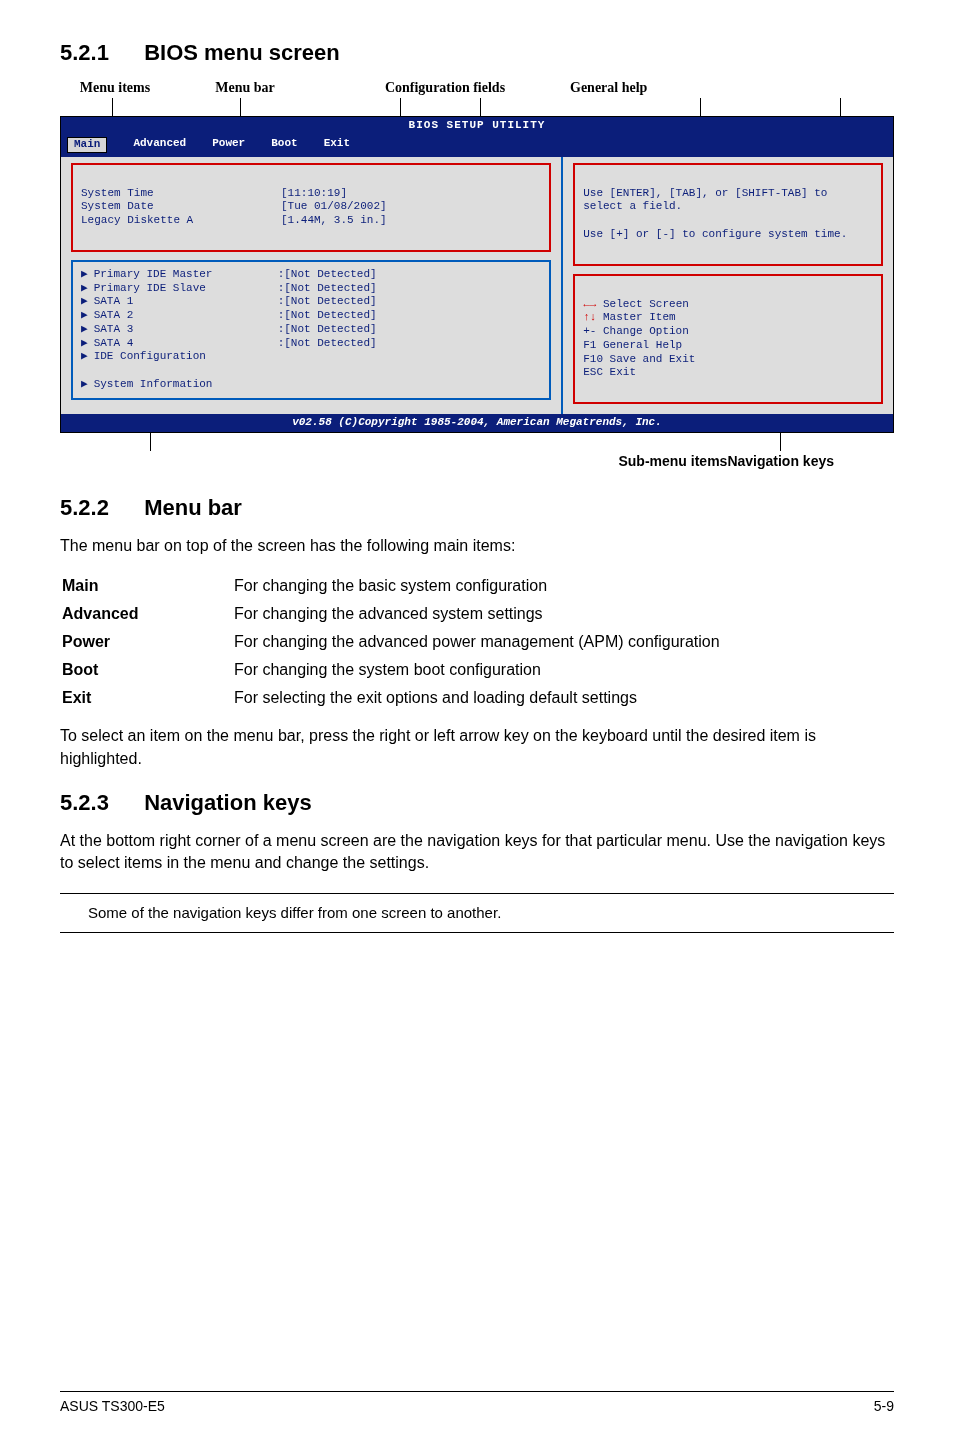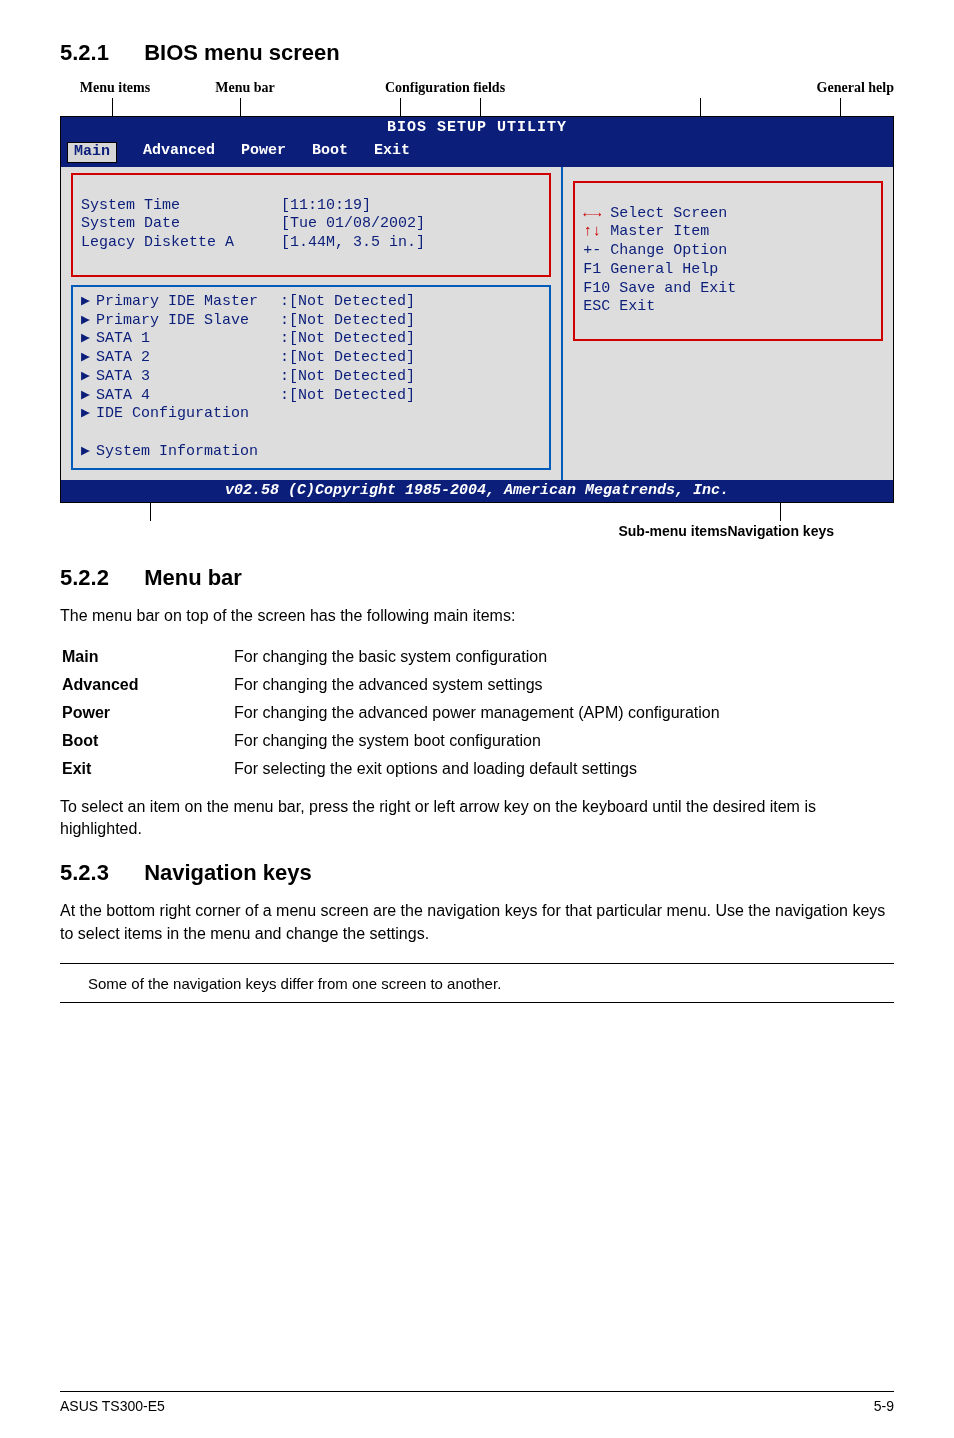--- a/index.html
+++ b/index.html
@@ -28,21 +28,21 @@
   .labels-row .lbl { text-align: center; }
   .lines-row {
     position: relative;
     height: 18px;
   }
   .vline { position: absolute; width: 1px; background: #000; top: 0; height: 18px; }
 
   
   .bios-container {
     font-family: "Courier New", monospace;
-    font-size: 15px;
+    font-size: 11px;
     line-height: 1.25;
     border: 1px solid #000;
     background: #bef264;
   }
   .bios-title-bar {
     background: #0b1e7a;
     color: #fff;
     font-weight: bold;
     padding: 2px 6px;
     display: flex;
@@ -132,21 +132,21 @@
 
 <div class="section-heading">
   <span class="num">5.2.1</span>
   <span>BIOS menu screen</span>
 </div>
 
 <div class="labels-row">
   <div class="lbl" style="width:110px;">Menu items</div>
   <div class="lbl" style="width:150px;">Menu bar</div>
   <div class="lbl" style="width:250px;">Configuration fields</div>
-  <div class="lbl" style="flex:1; text-align:right;">General help</div>
+  <div class="lbl" style="flex:1; text-align:left;">General help</div>
 </div>
 <div class="lines-row">
   <div class="vline" style="left:52px;"></div>
   <div class="vline" style="left:180px;"></div>
   <div class="vline" style="left:340px;"></div>
   <div class="vline" style="left:420px;"></div>
   <div class="vline" style="left:640px;"></div>
   <div class="vline" style="left:780px;"></div>
 </div>
 
@@ -222,20 +222,25 @@
             <span class="k" style="width:184px;">IDE Configuration</span>
           </div>
         <div class="row">&nbsp;</div>
         <div class="row">
             <span class="tri">▶</span>
             <span class="k" style="width:184px;">System Information</span>
           </div>
       </div>
     </div>
     <div class="bios-right">
+      <div class="box-red">
+        <div class="help-text" style="white-space:pre-line;">Use [ENTER], [TAB], or [SHIFT-TAB] to select a field.
+
+Use [+] or [-] to configure system time.</div>
+      </div>
       <div class="gap"></div>
       <div class="box-red">
         <div class="nav-text"><span class="nav-arrow">←→ </span><span>Select Screen</span></div>
         <div class="nav-text"><span class="nav-arrow">↑↓ </span><span>Master Item</span></div>
         <div class="nav-text">+-  Change Option</div>
         <div class="nav-text">F1  General Help</div>
         <div class="nav-text">F10 Save and Exit</div>
         <div class="nav-text">ESC Exit</div>
       </div>
     </div>

